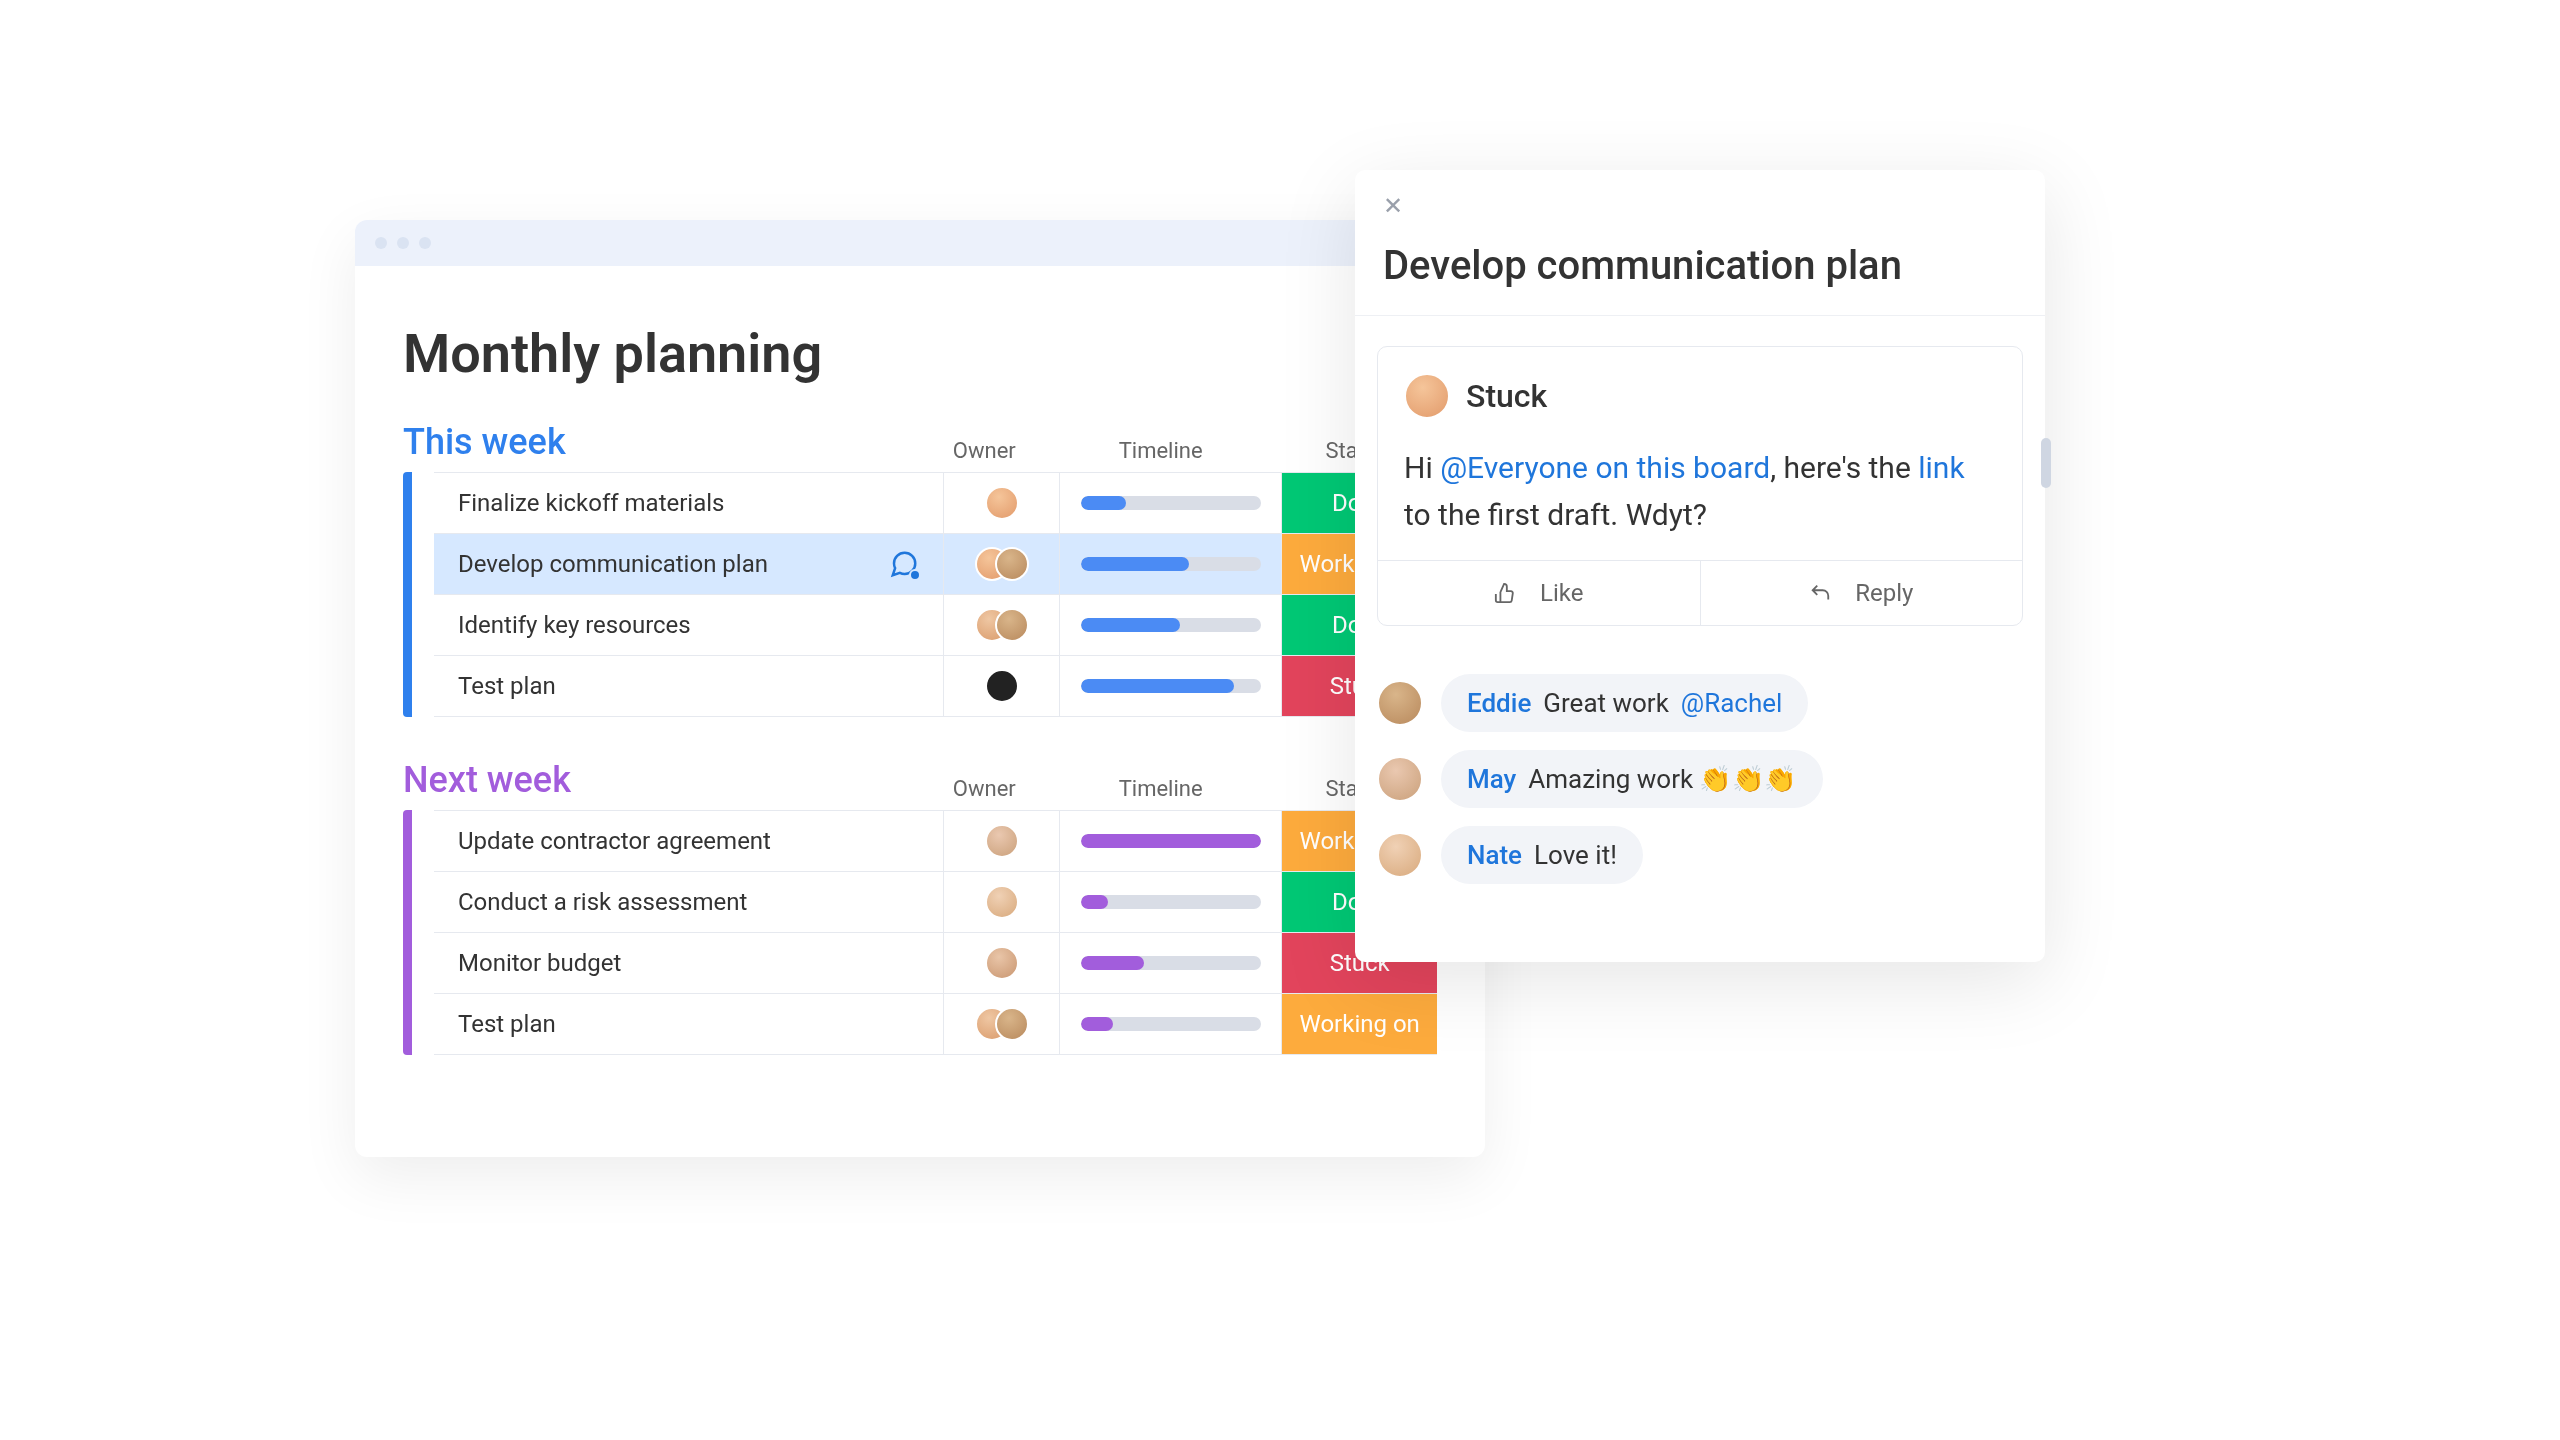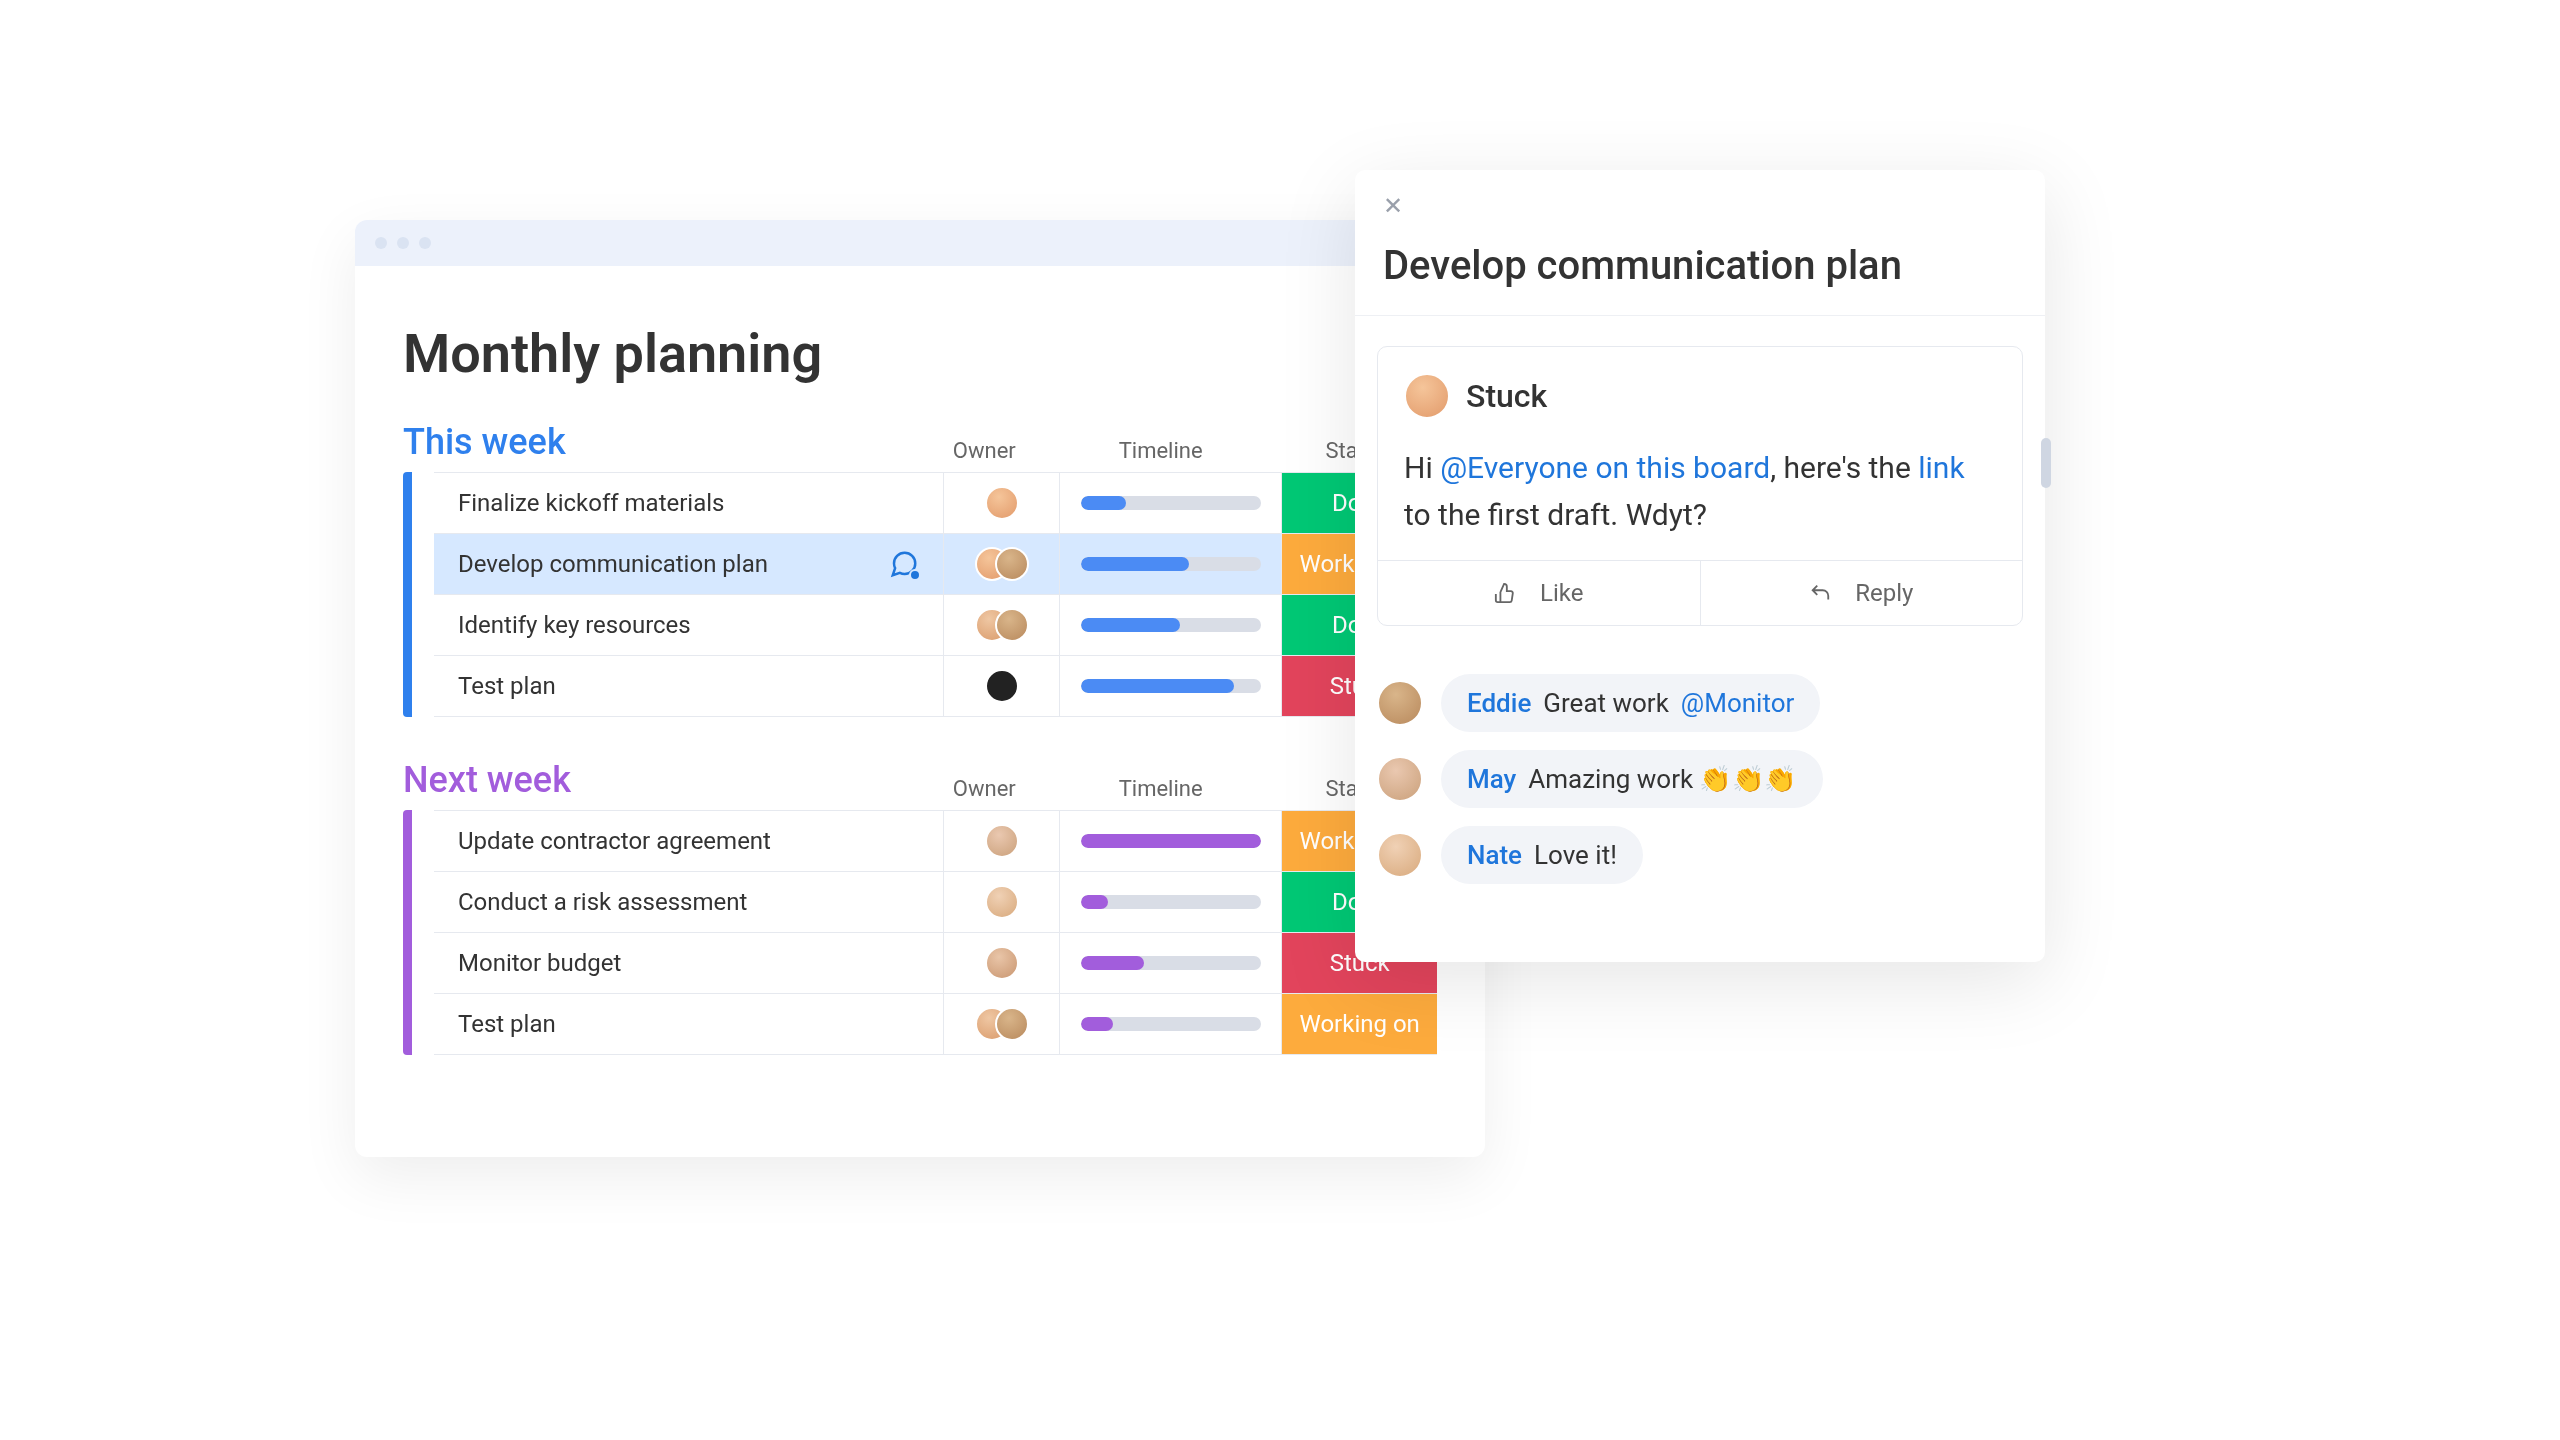--- a/index.html
+++ b/index.html
@@ -371,21 +371,21 @@
         </div>
       </div>
     </div>
 
     <div class="replies" id="replies-root">
         <div class="reply">
           <span class="avatar av2"></span>
           <span class="bubble">
             <span class="auth">Eddie</span> 
             <span>Great work </span>
-            <span class="mention">@Monitor</span>
+            <span class="mention">@Rachel</span>
           </span>
         </div>
         <div class="reply">
           <span class="avatar av5"></span>
           <span class="bubble">
             <span class="auth">May</span> 
             <span>Amazing work 👏👏👏</span>
           </span>
         </div>
         <div class="reply">

